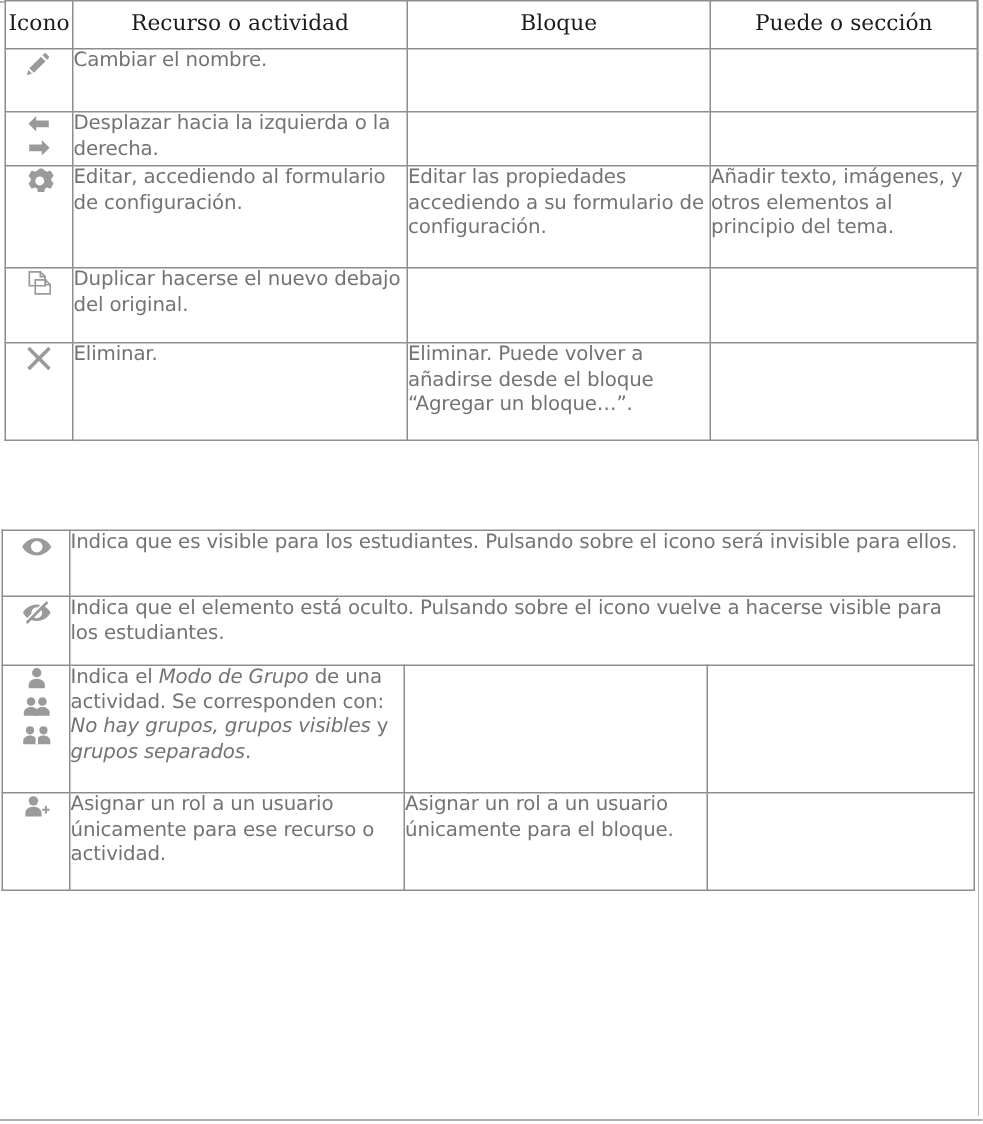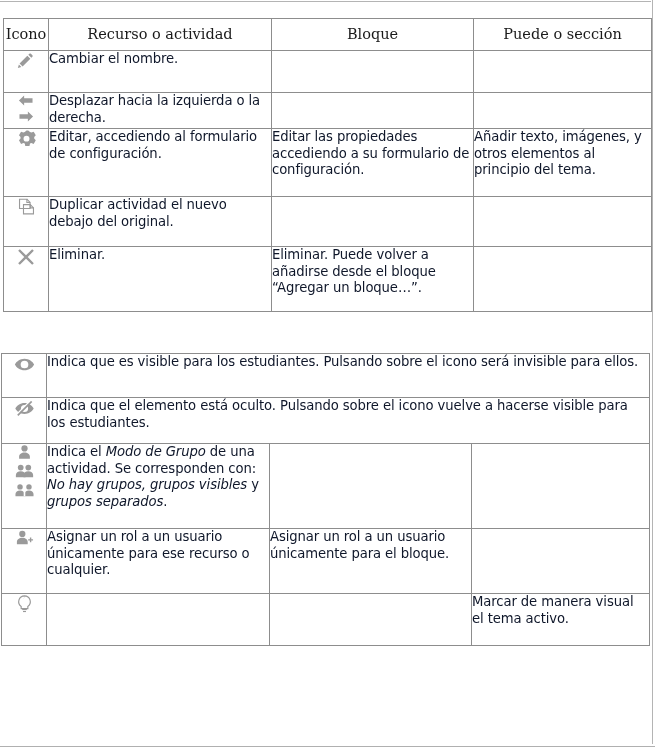--- a/index.html
+++ b/index.html
@@ -51,21 +51,21 @@
   table.grid td, table.grid th {
     border: 1px solid #8d8d8d;
     vertical-align: top;
     padding: 0;
     background: #ffffff;
   }
 
   .tbl-top {
     position: absolute;
     left: 3px;
-    top: 18px;
+    top: 0;
     width: 648px;
   }
   .tbl-bottom {
     position: absolute;
     left: 1px;
     top: 353px;
     width: 648px;
   }
 
   col.c-icon  { width: 45px; }
@@ -82,21 +82,21 @@
     height: 31px;
     line-height: 31px;
     padding: 0 2px;
     vertical-align: middle;
   }
 
   td.cell {
     font-size: 13.2px;
     line-height: 16.5px;
     padding: 7px 7px 7px 9px;
-    color: #0f172a;
+    color: #737373;
     letter-spacing: -0.1px;
   }
   td.cell.wide { padding-right: 18px; }
 
   td.icon-cell {
     text-align: center;
     vertical-align: middle;
     padding: 0;
   }
 
@@ -204,21 +204,21 @@
             <span>
               <svg class="ic" width="19" height="19" viewBox="0 0 24 24">
                 <path class="stroke-only" d="M3.2 2.8h9.3v4.1h4v7.6H3.2z"></path>
                 <path class="stroke-only" d="M12.4 2.8l4.1 4.1"></path>
                 <path class="stroke-only" d="M8.2 9.6h8.6v4.1h4v7.6H8.2z"></path>
                 <path class="stroke-only" d="M16.8 9.6l4 4.1"></path>
               </svg>
             </span>
           </div>
         </td>
-        <td class="cell">Duplicar actividad el nuevo debajo del original.</td>
+        <td class="cell">Duplicar hacerse el nuevo debajo del original.</td>
         <td class="cell"></td>
         <td class="cell"></td>
       </tr>
 
       <tr style="height:65px">
         <td class="icon-cell">
           <div class="icon-stack">
             <span>
               <svg class="ic" width="20" height="20" viewBox="0 0 24 24">
                 <path d="M4.6 2.6 2.6 4.6 9.9 12l-7.3 7.4 2 2L12 14l7.4 7.4 2-2L14.1 12l7.3-7.4-2-2L12 10z"></path>
@@ -313,41 +313,24 @@
           <div class="icon-stack">
             <span>
               <svg class="ic" width="19" height="18" viewBox="0 0 26 24">
                 <circle cx="10" cy="6.4" r="4.3"></circle>
                 <path d="M10 11.8c-4.2 0-7.4 2.5-7.4 5.6v3.3h14.8v-3.3c0-3.1-3.2-5.6-7.4-5.6z"></path>
                 <path d="M20.4 11.2h1.9v2.4h2.4v1.9h-2.4v2.4h-1.9v-2.4H18v-1.9h2.4z"></path>
               </svg>
             </span>
           </div>
         </td>
-        <td class="cell">Asignar un rol a un usuario únicamente para ese recurso o cualquier.</td>
+        <td class="cell">Asignar un rol a un usuario únicamente para ese recurso o actividad.</td>
         <td class="cell">Asignar un rol a un usuario únicamente para el bloque.</td>
         <td class="cell"></td>
       </tr>
 
-      <tr style="height:52px">
-        <td class="icon-cell">
-          <div class="icon-stack">
-            <span>
-              <svg class="ic" width="19" height="20" viewBox="0 0 22 24">
-                <path class="stroke-only" d="M11 2.2a7 7 0 0 0-4 12.7v2.6h8v-2.6A7 7 0 0 0 11 2.2z"></path>
-                <path class="stroke-only" d="M8.2 18.6h5.6"></path>
-                <path class="stroke-only" d="M9.2 21h3.6"></path>
-                <path d="M9.3 5.3a4.1 4.1 0 0 1 2.6-1"></path>
-              </svg>
-            </span>
-          </div>
-        </td>
-        <td class="cell"></td>
-        <td class="cell"></td>
-        <td class="cell">Marcar de manera visual el tema activo.</td>
-      </tr>
 
 
 
     </tbody>
   </table>
 
 </div>
 
 </body></html>

